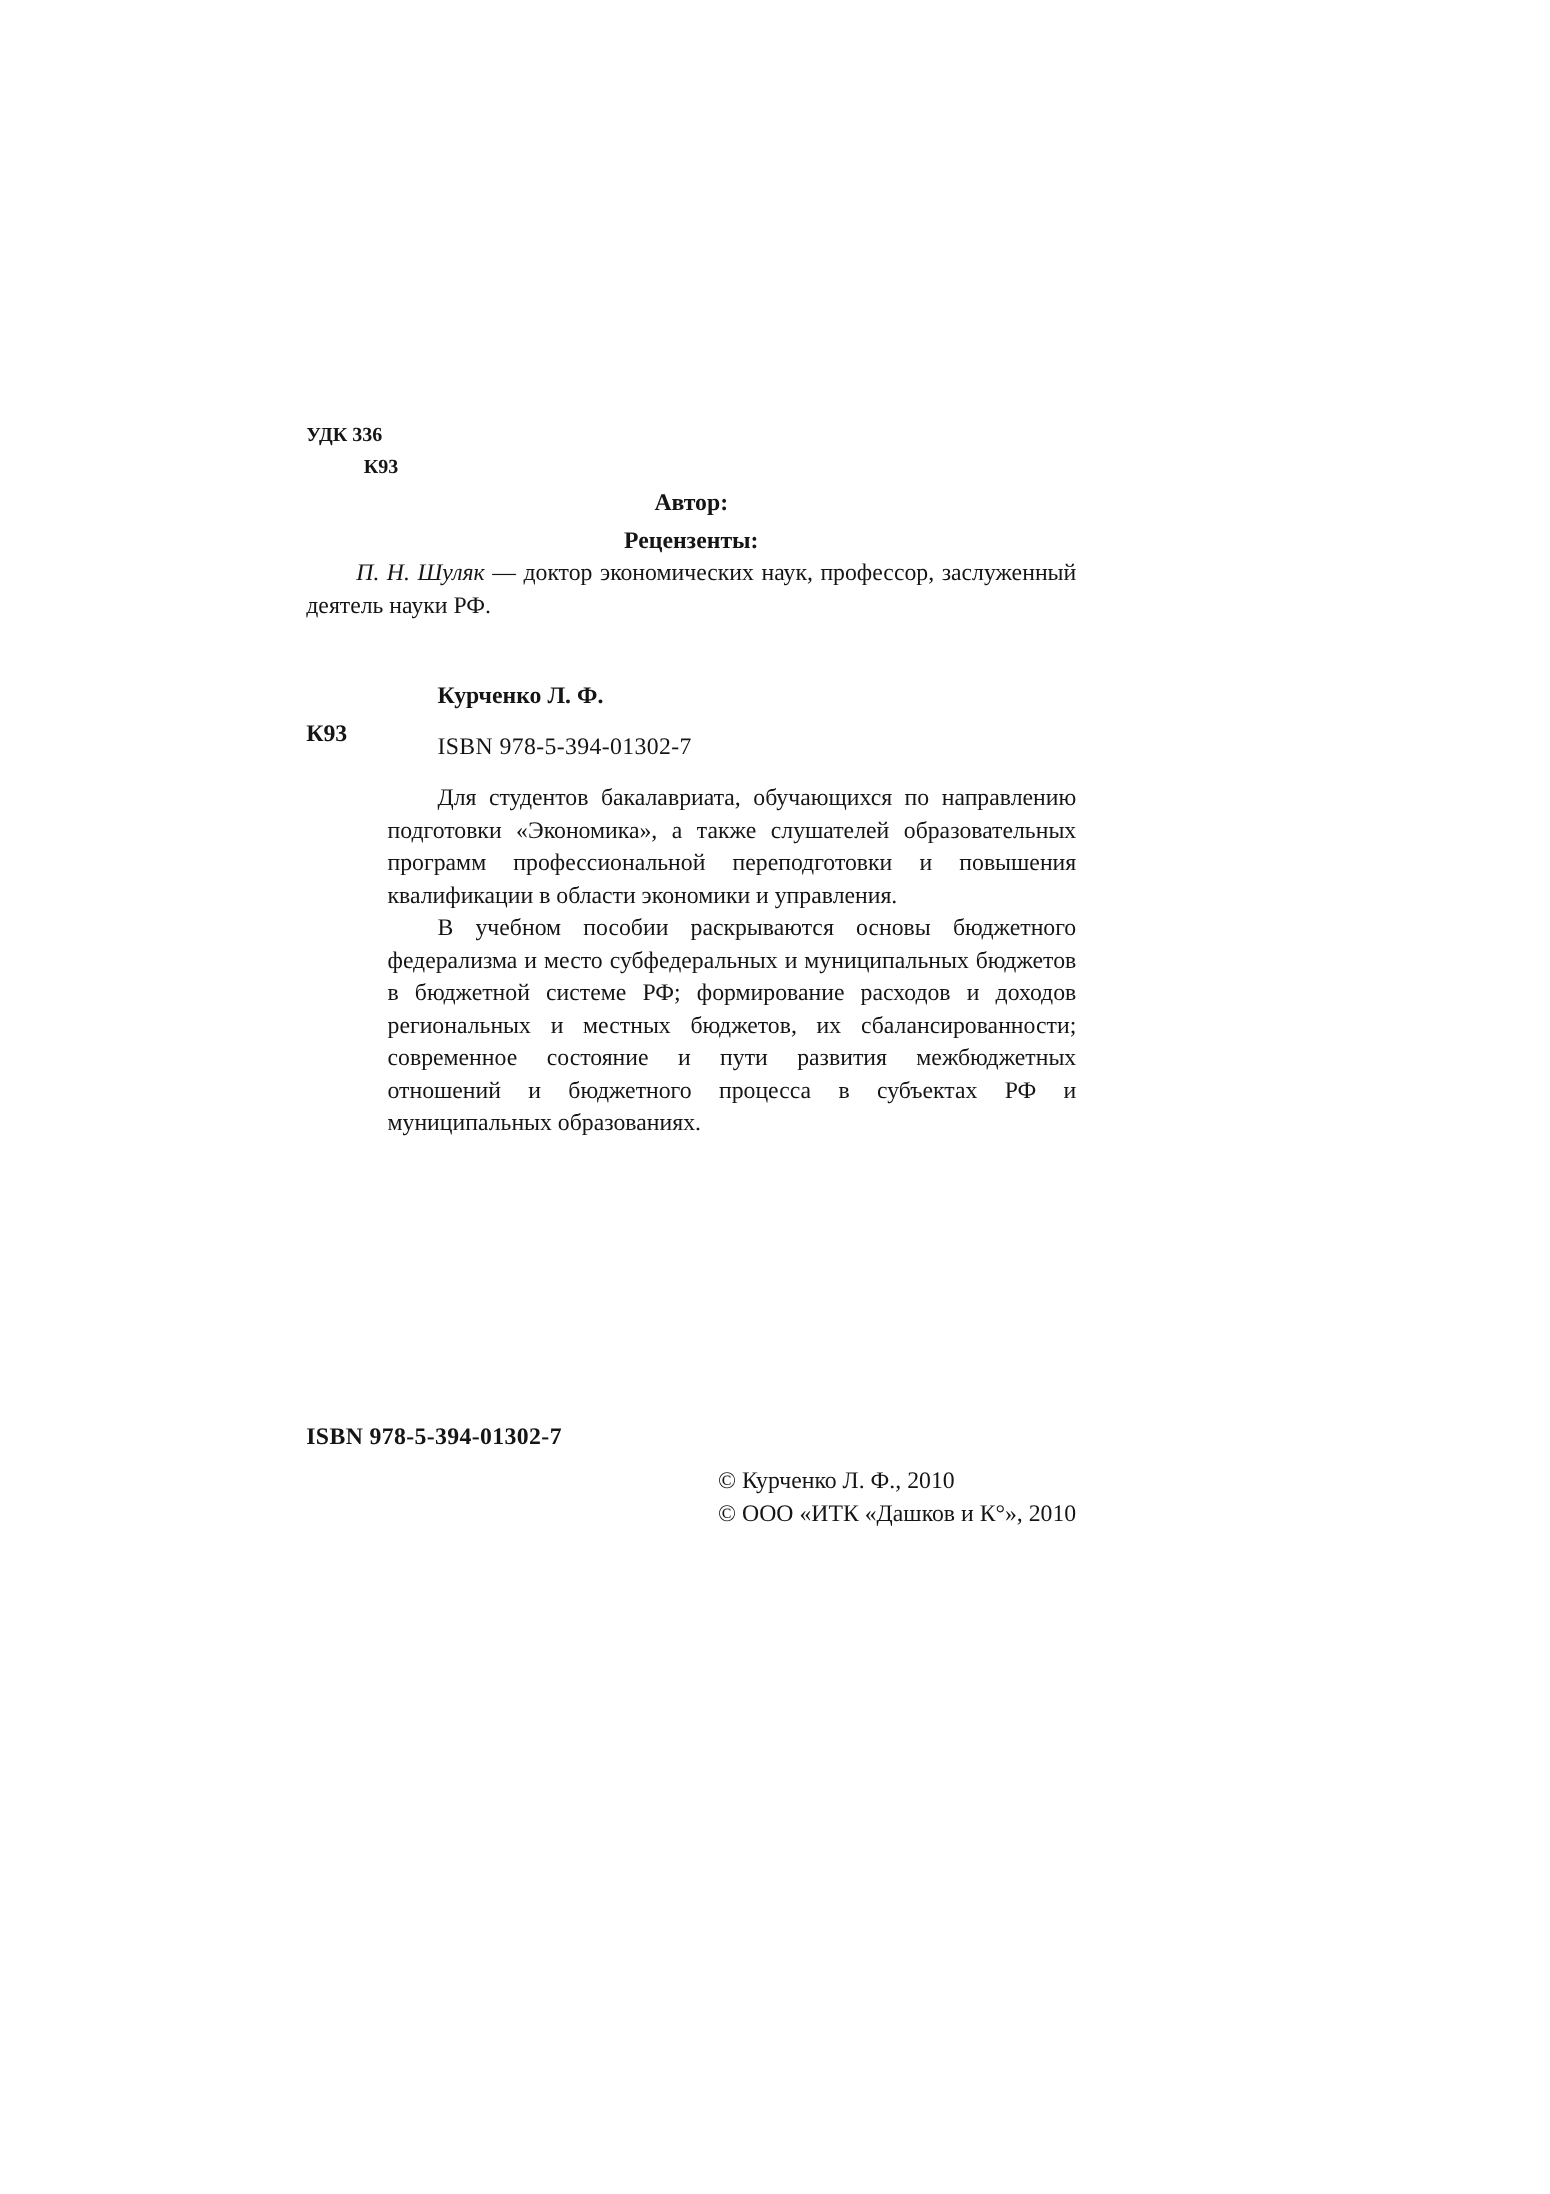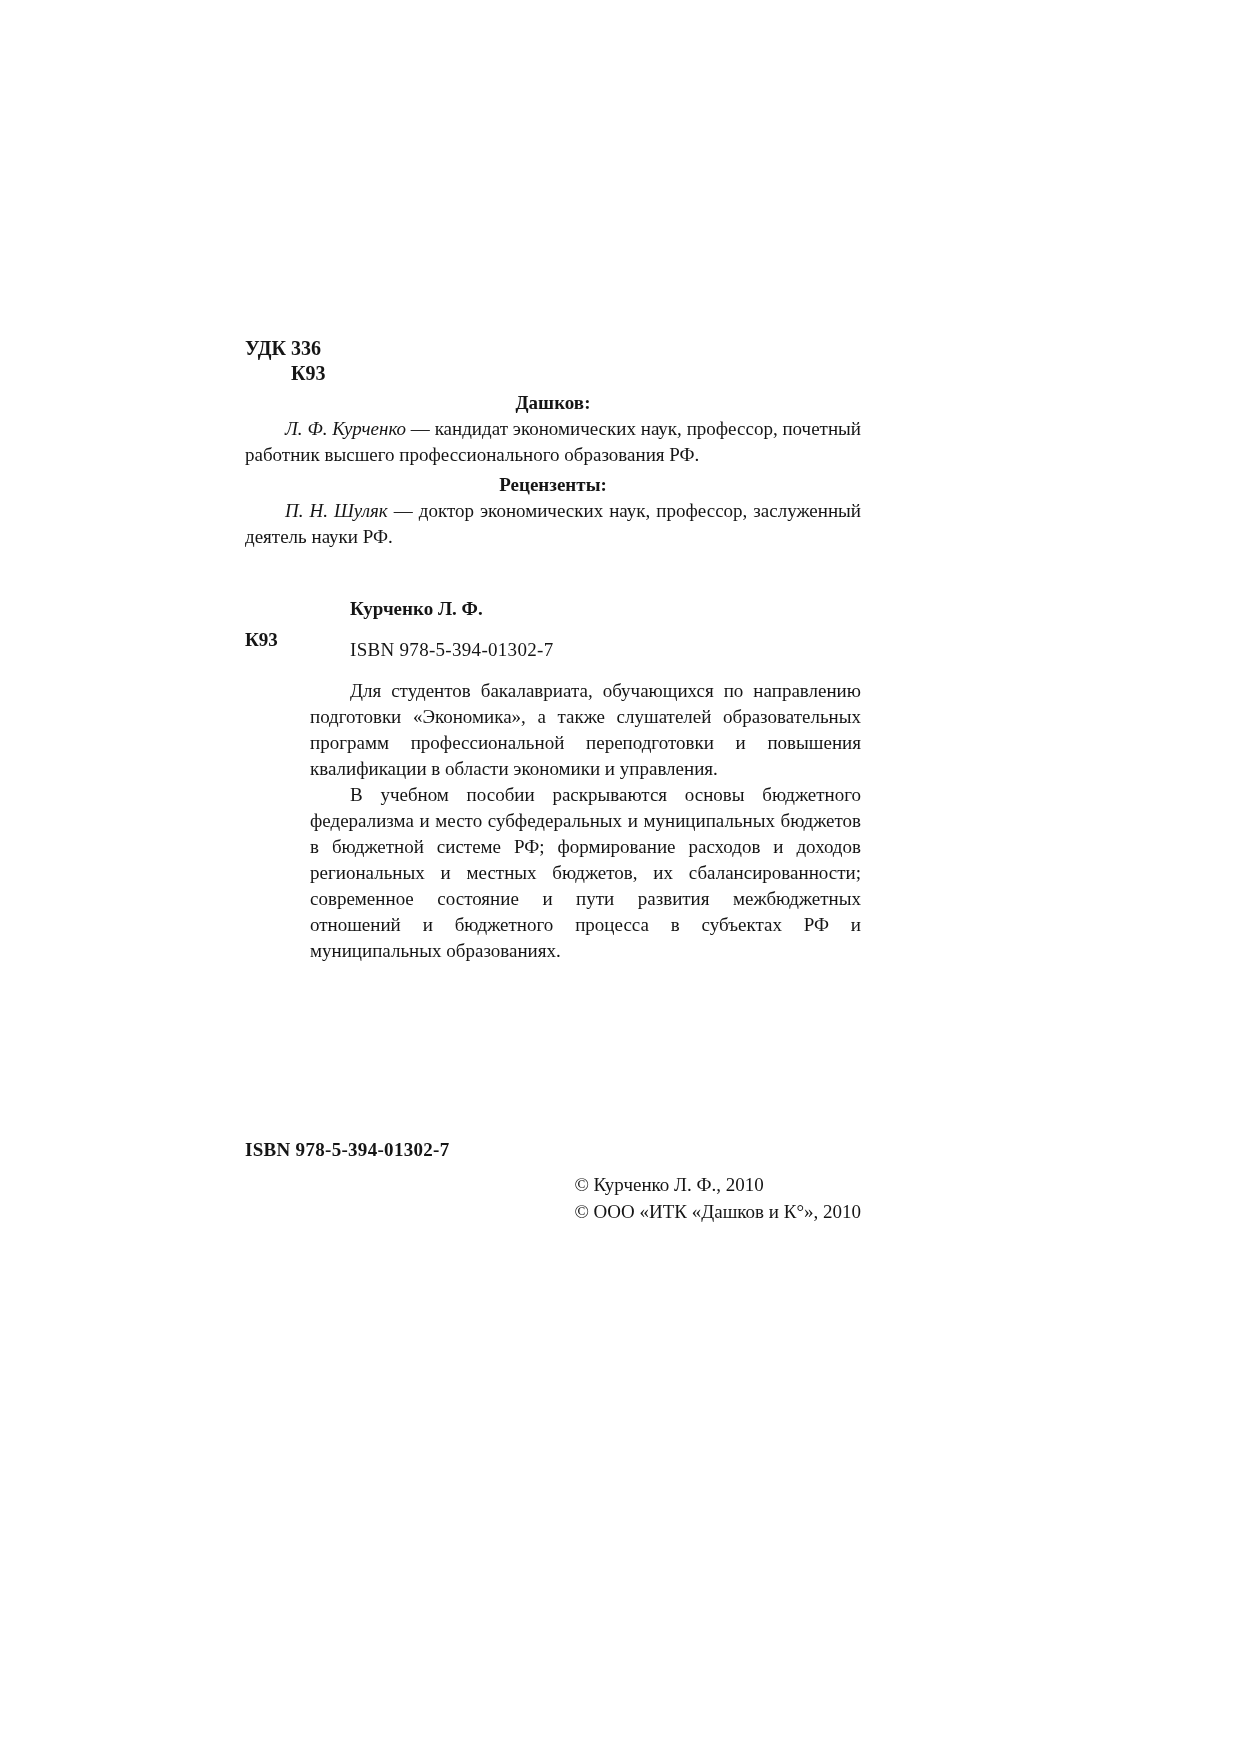--- a/index.html
+++ b/index.html
@@ -19,21 +19,21 @@
   .content {
     position: absolute;
     left: 245px;
     top: 336px;
     width: 616px;
     font-size: 19px;
     line-height: 26px;
   }
   .meta-line {
     font-weight: bold;
-    font-size: 20px;
+    font-size: 16px;
     line-height: 25px;
   }
   .meta-code {
     margin-left: 46px;
   }
   .center-head {
     text-align: center;
     font-weight: bold;
     margin: 4px 0 0 0;
   }
@@ -90,22 +90,21 @@
 
 <div class="page">
 
   <div class="content">
 
     <div class="meta">
       <div class="meta-line">УДК 336</div>
       <div class="meta-line meta-code">К93</div>
     </div>
 
-    <div class="center-head">Дашков:</div>
-    <p class="p"><span class="lead">Л. Ф. Курченко</span><span> — кандидат экономических наук, профессор, почетный работник высшего профессионального образования РФ.</span></p>
+    <div class="center-head">Автор:</div>
 
     <div class="center-head">Рецензенты:</div>
     <p class="p"><span class="lead">П. Н. Шуляк</span><span> — доктор экономических наук, профессор, заслуженный деятель науки РФ.</span></p>
 
     <div class="card">
       <div class="card-code">К93</div>
       <div class="card-author">Курченко Л. Ф.</div>
       <div class="card-isbn">ISBN 978-5-394-01302-7</div>
       <p class="p">Для студентов бакалавриата, обучающихся по направлению подготовки «Экономика», а также слушателей образовательных программ профессиональной переподготовки и повышения квалификации в области экономики и управления.</p>
       <p class="p">В учебном пособии раскрываются основы бюджетного федерализма и место субфедеральных и муниципальных бюджетов в бюджетной системе РФ; формирование расходов и доходов региональных и местных бюджетов, их сбалансированности; современное состояние и пути развития межбюджетных отношений и бюджетного процесса в субъектах РФ и муниципальных образованиях.</p>

